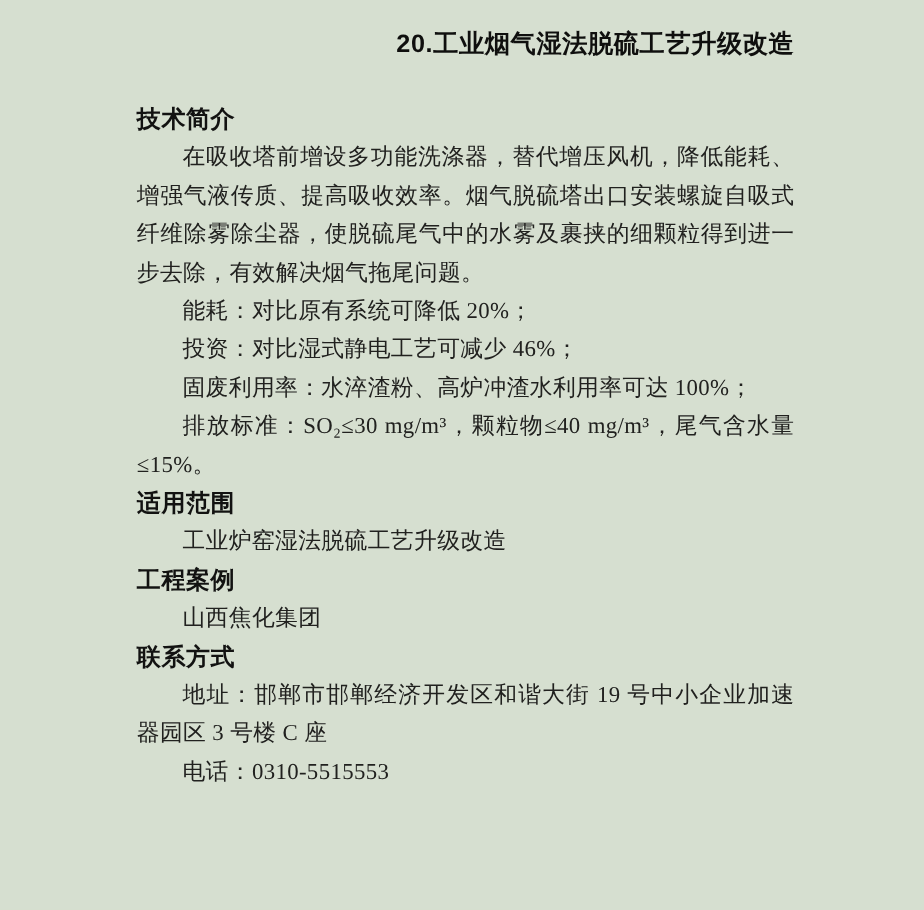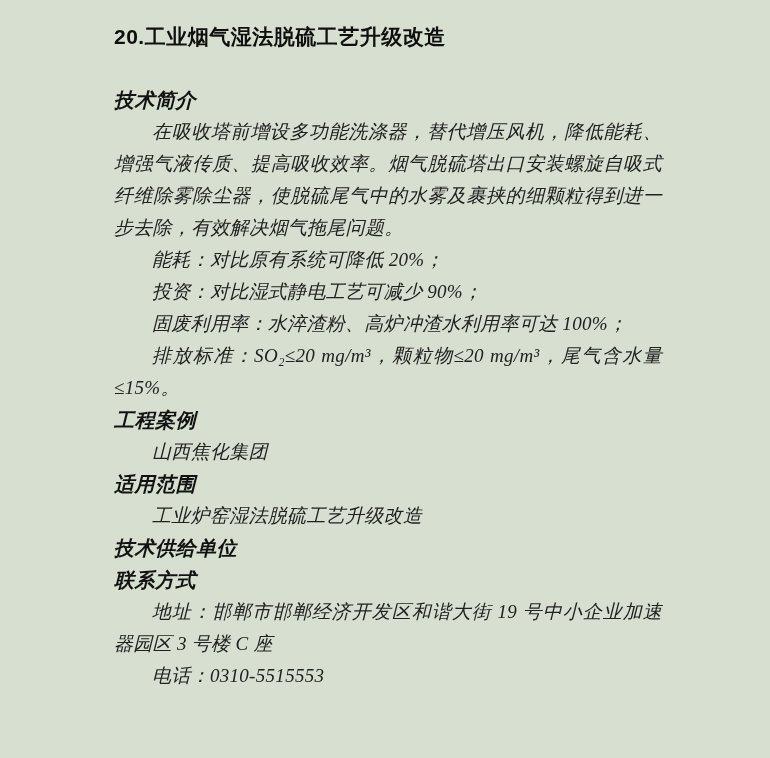--- a/index.html
+++ b/index.html
@@ -18,21 +18,21 @@
     width: 770px;
     height: 758px;
     padding: 24px 108px 0 114px;
   }
   .doc-title {
     font-family: "Liberation Sans", "DejaVu Sans", sans-serif;
     font-weight: 700;
     font-size: 21px;
     line-height: 26px;
     color: #0f0f0e;
-    text-align: left;
+    text-align: right;
     letter-spacing: 0.5px;
     margin: 0 0 34px 0;
   }
   .sec-heading {
     font-family: "Liberation Sans", "DejaVu Sans", sans-serif;
     font-weight: 700;
     font-size: 20px;
     line-height: 32px;
     color: #121211;
     margin: 0;
@@ -40,53 +40,52 @@
   }
   .body-text {
     font-family: "Liberation Serif", "DejaVu Serif", serif;
     font-size: 19px;
     line-height: 32px;
     margin: 0;
     text-indent: 2em;
     text-align: justify;
     letter-spacing: 0.3px;
   }
-  section { margin: 0; font-style: italic; }
+  section { margin: 0; }
 </style>
 </head>
 <body>
 
 <main class="page">
 
   <h1 class="doc-title">20.工业烟气湿法脱硫工艺升级改造</h1>
 
   <section>
     <h2 class="sec-heading">技术简介</h2>
     <p class="body-text">在吸收塔前增设多功能洗涤器，替代增压风机，降低能耗、增强气液传质、提高吸收效率。烟气脱硫塔出口安装螺旋自吸式纤维除雾除尘器，使脱硫尾气中的水雾及裹挟的细颗粒得到进一步去除，有效解决烟气拖尾问题。</p>
   </section>
 
   <section>
     <p class="body-text">能耗：对比原有系统可降低 20%；</p>
-    <p class="body-text">投资：对比湿式静电工艺可减少 90%；</p>
+    <p class="body-text">投资：对比湿式静电工艺可减少 46%；</p>
     <p class="body-text">固废利用率：水淬渣粉、高炉冲渣水利用率可达 100%；</p>
-    <p class="body-text">排放标准：SO₂≤20 mg/m³，颗粒物≤20 mg/m³，尾气含水量≤15%。</p>
+    <p class="body-text">排放标准：SO₂≤30 mg/m³，颗粒物≤40 mg/m³，尾气含水量≤15%。</p>
+  </section>
+
+  <section>
+    <h2 class="sec-heading">适用范围</h2>
+    <p class="body-text">工业炉窑湿法脱硫工艺升级改造</p>
   </section>
 
   <section>
     <h2 class="sec-heading">工程案例</h2>
     <p class="body-text">山西焦化集团</p>
   </section>
 
   <section>
-    <h2 class="sec-heading">适用范围</h2>
-    <p class="body-text">工业炉窑湿法脱硫工艺升级改造</p>
-  </section>
-
-  <section>
-    <h2 class="sec-heading">技术供给单位</h2>
   </section>
 
   <section>
     <h2 class="sec-heading">联系方式</h2>
     <p class="body-text">地址：邯郸市邯郸经济开发区和谐大街 19 号中小企业加速器园区 3 号楼 C 座</p>
     <p class="body-text">电话：0310-5515553</p>
   </section>
 
 </main>
 

